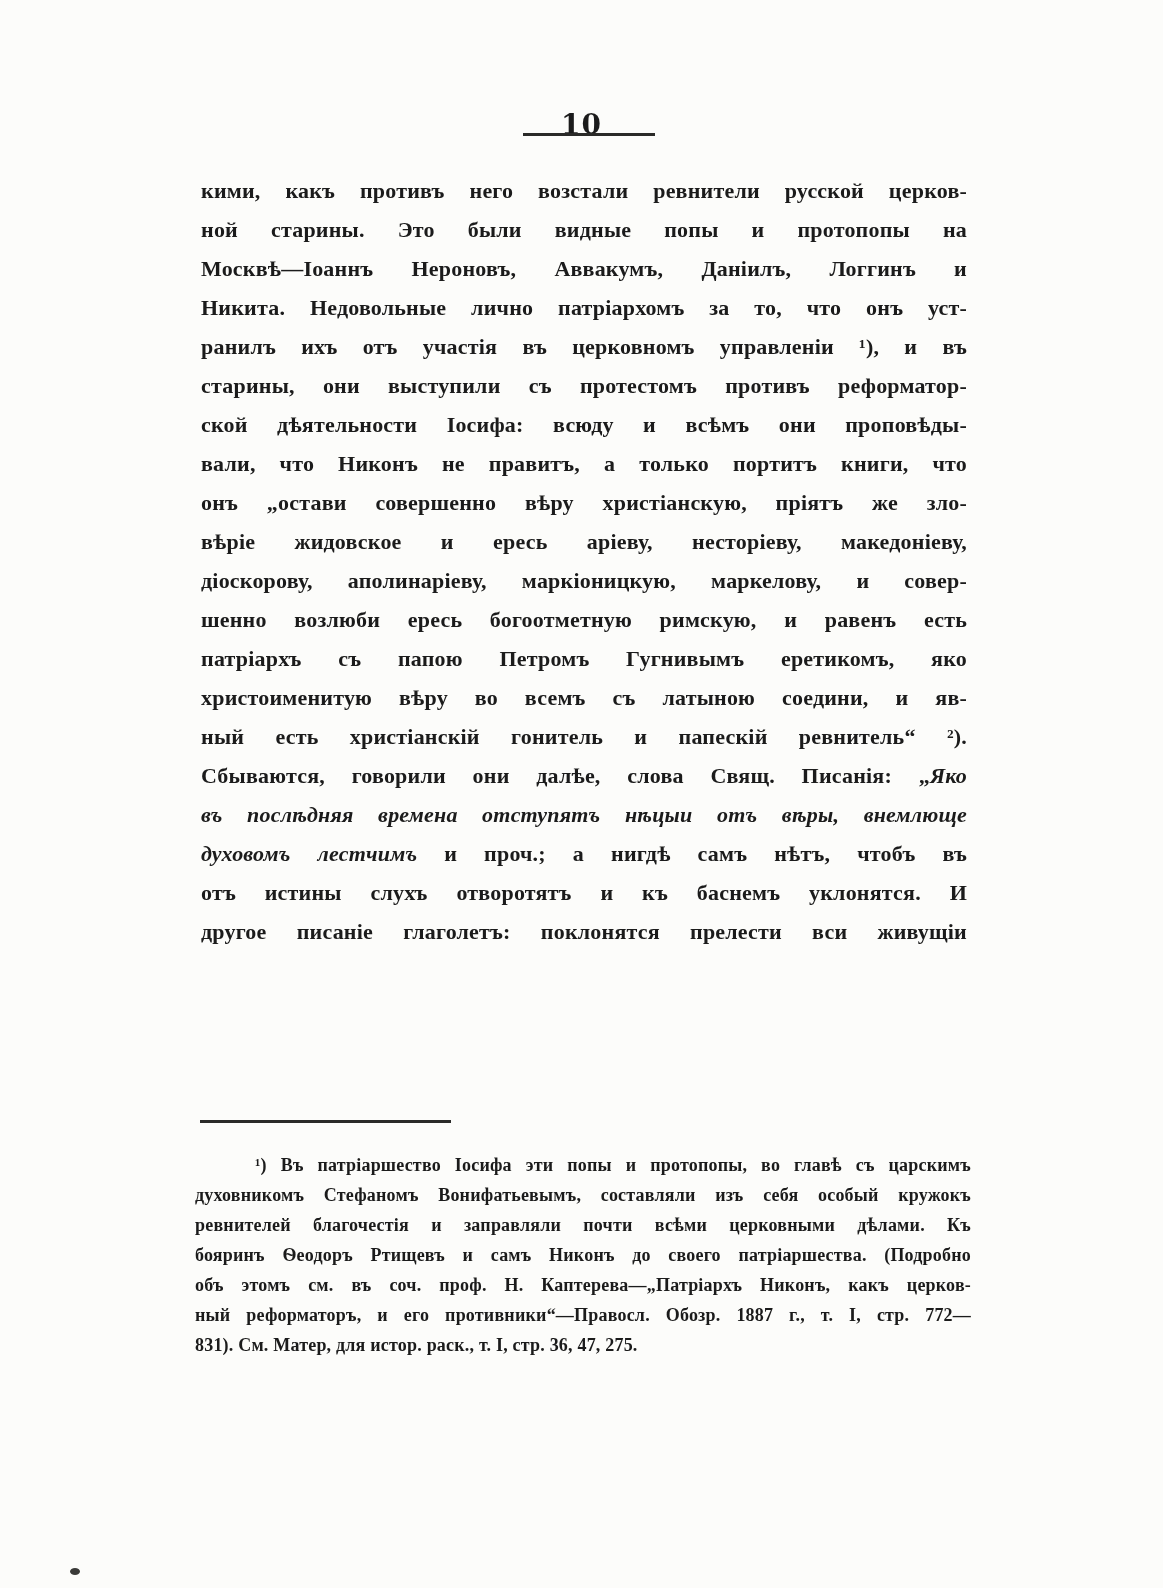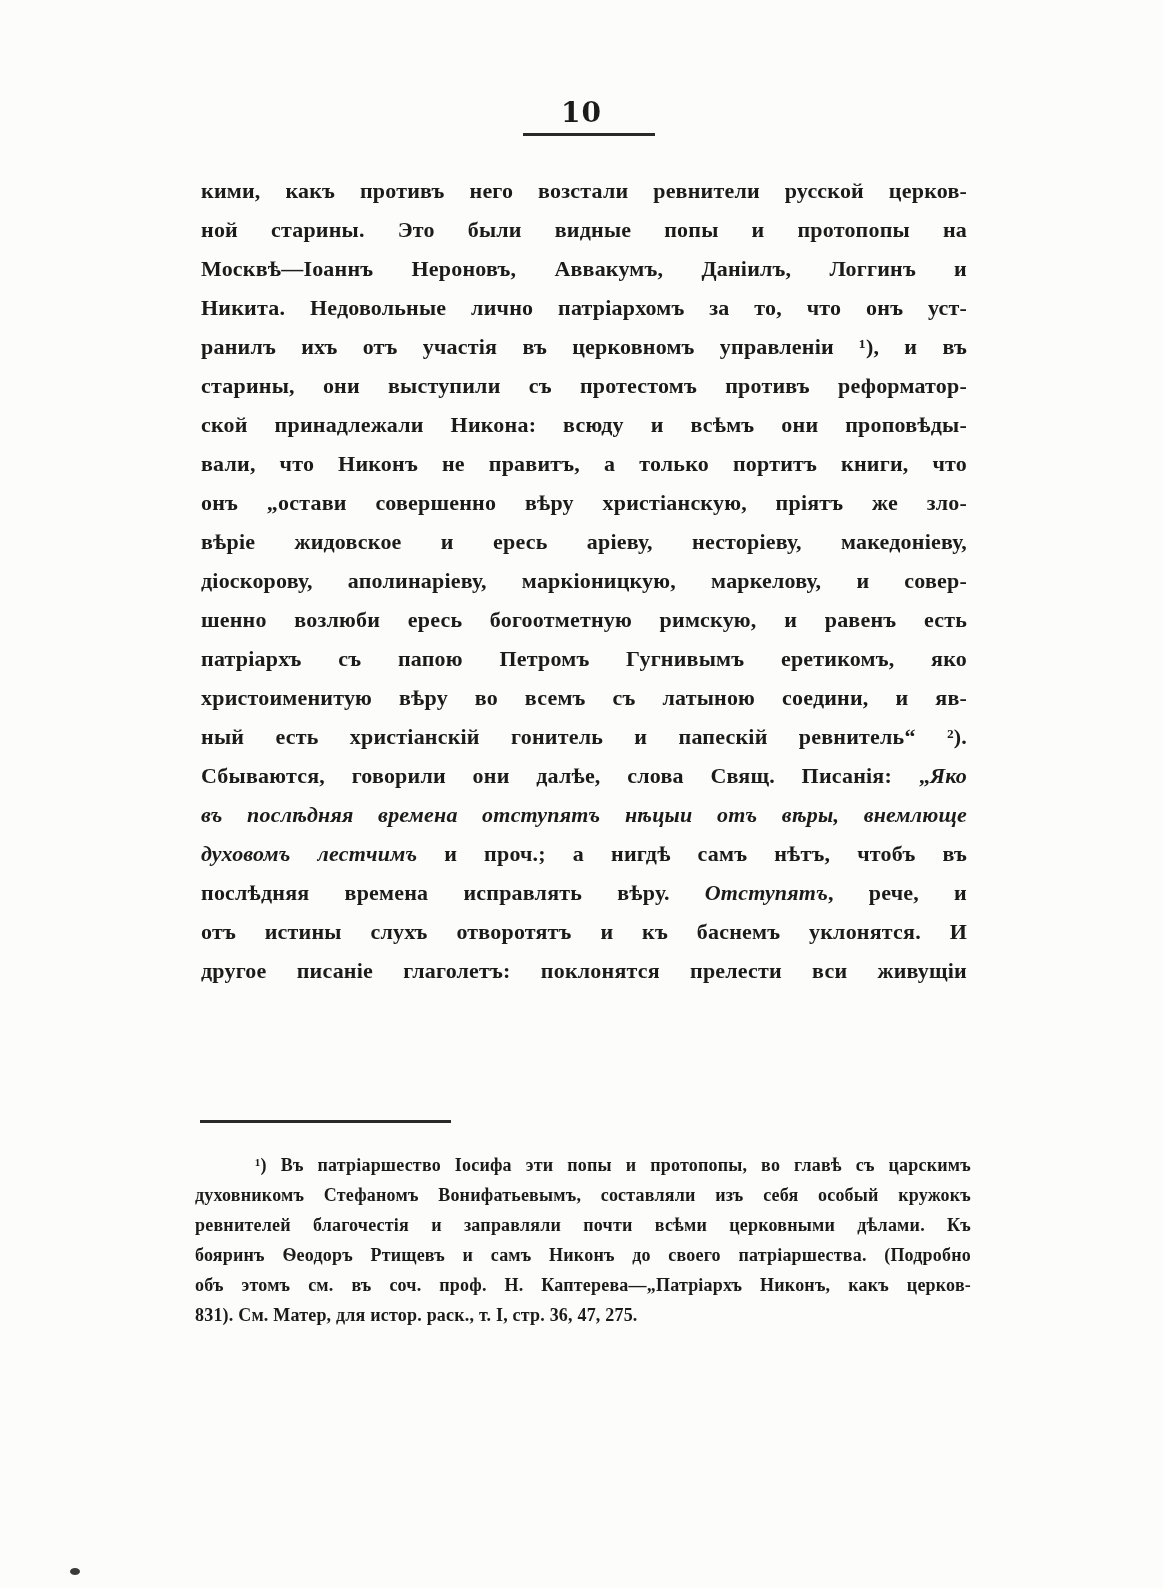--- a/index.html
+++ b/index.html
@@ -6,21 +6,21 @@
   .page{
     position:relative;
     width:1163px;height:1588px;
     margin:0 auto;
     background:#fcfcfa;
     font-family:"DejaVu Serif","Liberation Serif",serif;
     color:#1b1b1b;
     overflow:hidden;
   }
   .pageno{
-    position:absolute;top:96px;left:0;right:0;
+    position:absolute;top:108px;left:0;right:0;
     text-align:center;
     font-size:28px;font-weight:700;letter-spacing:1px;
   }
   .pagerule{
     position:absolute;top:133px;left:523px;
     width:132px;height:3px;background:#2a2a28;
   }
   .bodytext{
     position:absolute;left:201px;top:171px;width:766px;
     font-size:22px;line-height:39px;font-weight:700;
@@ -50,39 +50,39 @@
 <div class="page">
   <div class="pageno">10</div>
   <div class="pagerule"></div>
   <div class="bodytext">
       <div class="tl"><span>кими, какъ противъ него возстали ревнители русской церков-</span></div>
       <div class="tl"><span>ной старины. Это были видные попы и протопопы на</span></div>
       <div class="tl"><span>Москвѣ—Іоаннъ Нероновъ, Аввакумъ, Даніилъ, Логгинъ и</span></div>
       <div class="tl"><span>Никита. Недовольные лично патріархомъ за то, что онъ уст-</span></div>
       <div class="tl"><span>ранилъ ихъ отъ участія въ церковномъ управленіи ¹), и въ</span></div>
       <div class="tl"><span>старины, они выступили съ протестомъ противъ реформатор-</span></div>
-      <div class="tl"><span>ской принадлежали Никона: всюду и всѣмъ они проповѣды-</span></div>
+      <div class="tl"><span>ской дѣятельности Іосифа: всюду и всѣмъ они проповѣды-</span></div>
       <div class="tl"><span>вали, что Никонъ не правитъ, а только портитъ книги, что</span></div>
       <div class="tl"><span>онъ „остави совершенно вѣру христіанскую, пріятъ же зло-</span></div>
       <div class="tl"><span>вѣріе жидовское и ересь аріеву, несторіеву, македоніеву,</span></div>
       <div class="tl"><span>діоскорову, аполинаріеву, маркіоницкую, маркелову, и совер-</span></div>
       <div class="tl"><span>шенно возлюби ересь богоотметную римскую, и равенъ есть</span></div>
       <div class="tl"><span>патріархъ съ папою Петромъ Гугнивымъ еретикомъ, яко</span></div>
       <div class="tl"><span>христоименитую вѣру во всемъ съ латыною соедини, и яв-</span></div>
       <div class="tl"><span>ный есть христіанскій гонитель и папескій ревнитель“ ²).</span></div>
       <div class="tl"><span>Сбываются, говорили они далѣе, слова Свящ. Писанія: „</span><span class="it">Яко</span></div>
       <div class="tl"><span class="it">въ послѣдняя времена отступятъ нѣцыи отъ вѣры, внемлюще</span></div>
       <div class="tl"><span class="it">духовомъ лестчимъ</span><span> и проч.; а нигдѣ самъ нѣтъ, чтобъ въ</span></div>
-      <div class="tl"><span>послѣдняя времена исправлять вѣру. </span><span class="it">Отступятъ</span><span>, рече, и</span></div>
       <div class="tl"><span>отъ истины слухъ отворотятъ и къ баснемъ уклонятся. И</span></div>
       <div class="tl"><span>другое писаніе глаголетъ: поклонятся прелести вси живущіи</span></div>
     </div>
   <div class="fnrule"></div>
   <div class="footnotes">
       <div class="tl ind"><span>¹) Въ патріаршество Іосифа эти попы и протопопы, во главѣ съ царскимъ</span></div>
       <div class="tl"><span>духовникомъ Стефаномъ Вонифатьевымъ, составляли изъ себя особый кружокъ</span></div>
       <div class="tl"><span>ревнителей благочестія и заправляли почти всѣми церковными дѣлами. Къ</span></div>
       <div class="tl"><span>бояринъ Ѳеодоръ Ртищевъ и самъ Никонъ до своего патріаршества. (Подробно</span></div>
       <div class="tl"><span>объ этомъ см. въ соч. проф. Н. Каптерева—„Патріархъ Никонъ, какъ церков-</span></div>
+      <div class="tl"><span>ный реформаторъ, и его противники“—Правосл. Обозр. 1887 г., т. I, стр. 772—</span></div>
       <div class="tl nj"><span>831). См. Матер, для истор. раск., т. I, стр. 36, 47, 275.</span></div>
     </div>
   <div class="speck"></div>
 </div>
 
 </body></html>

